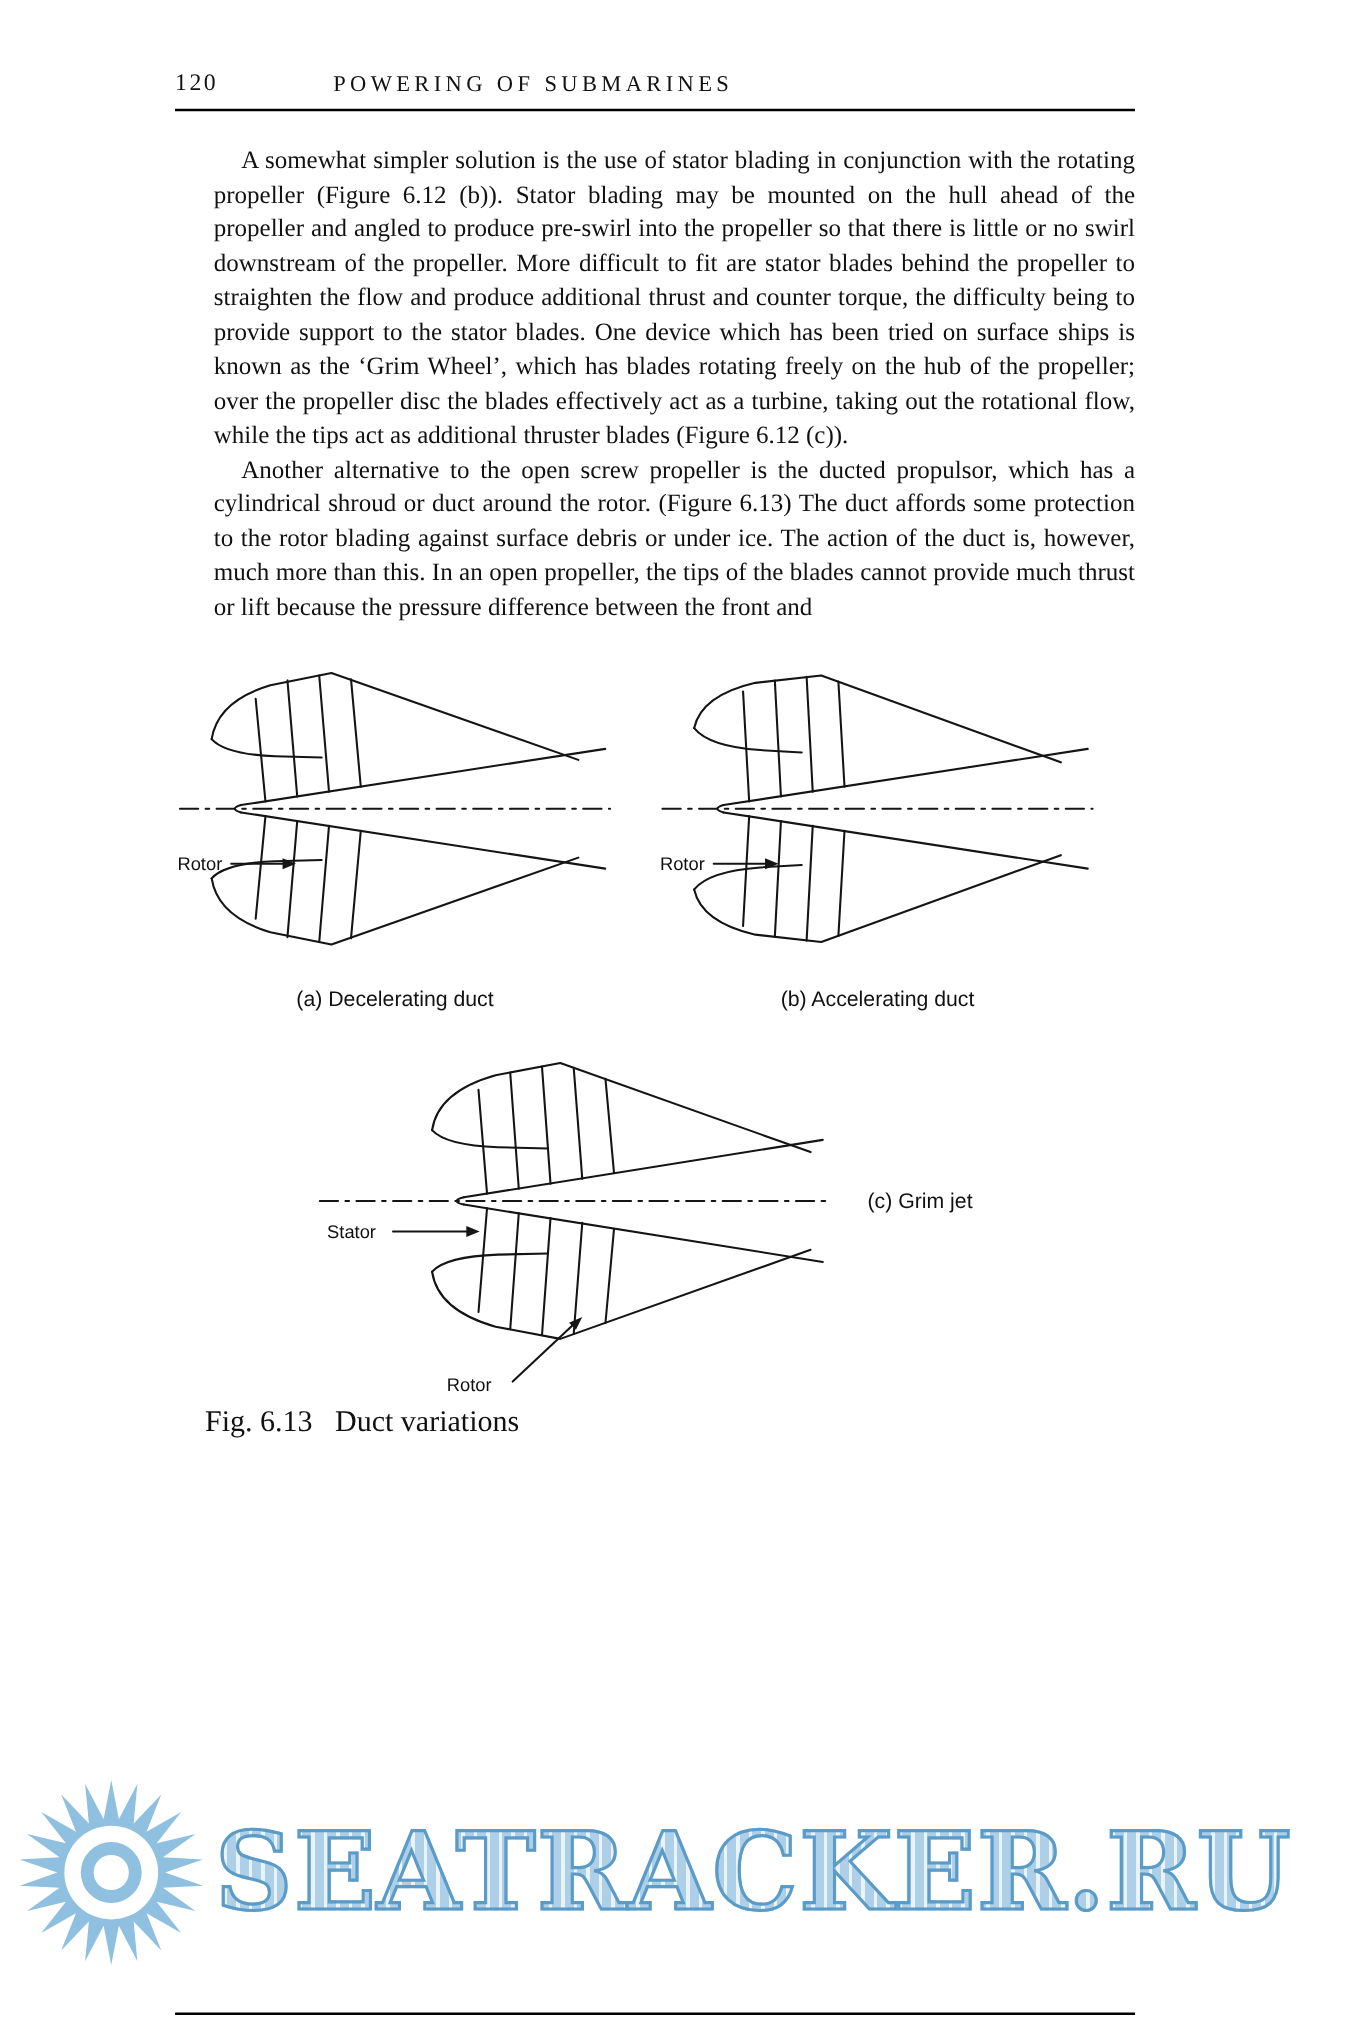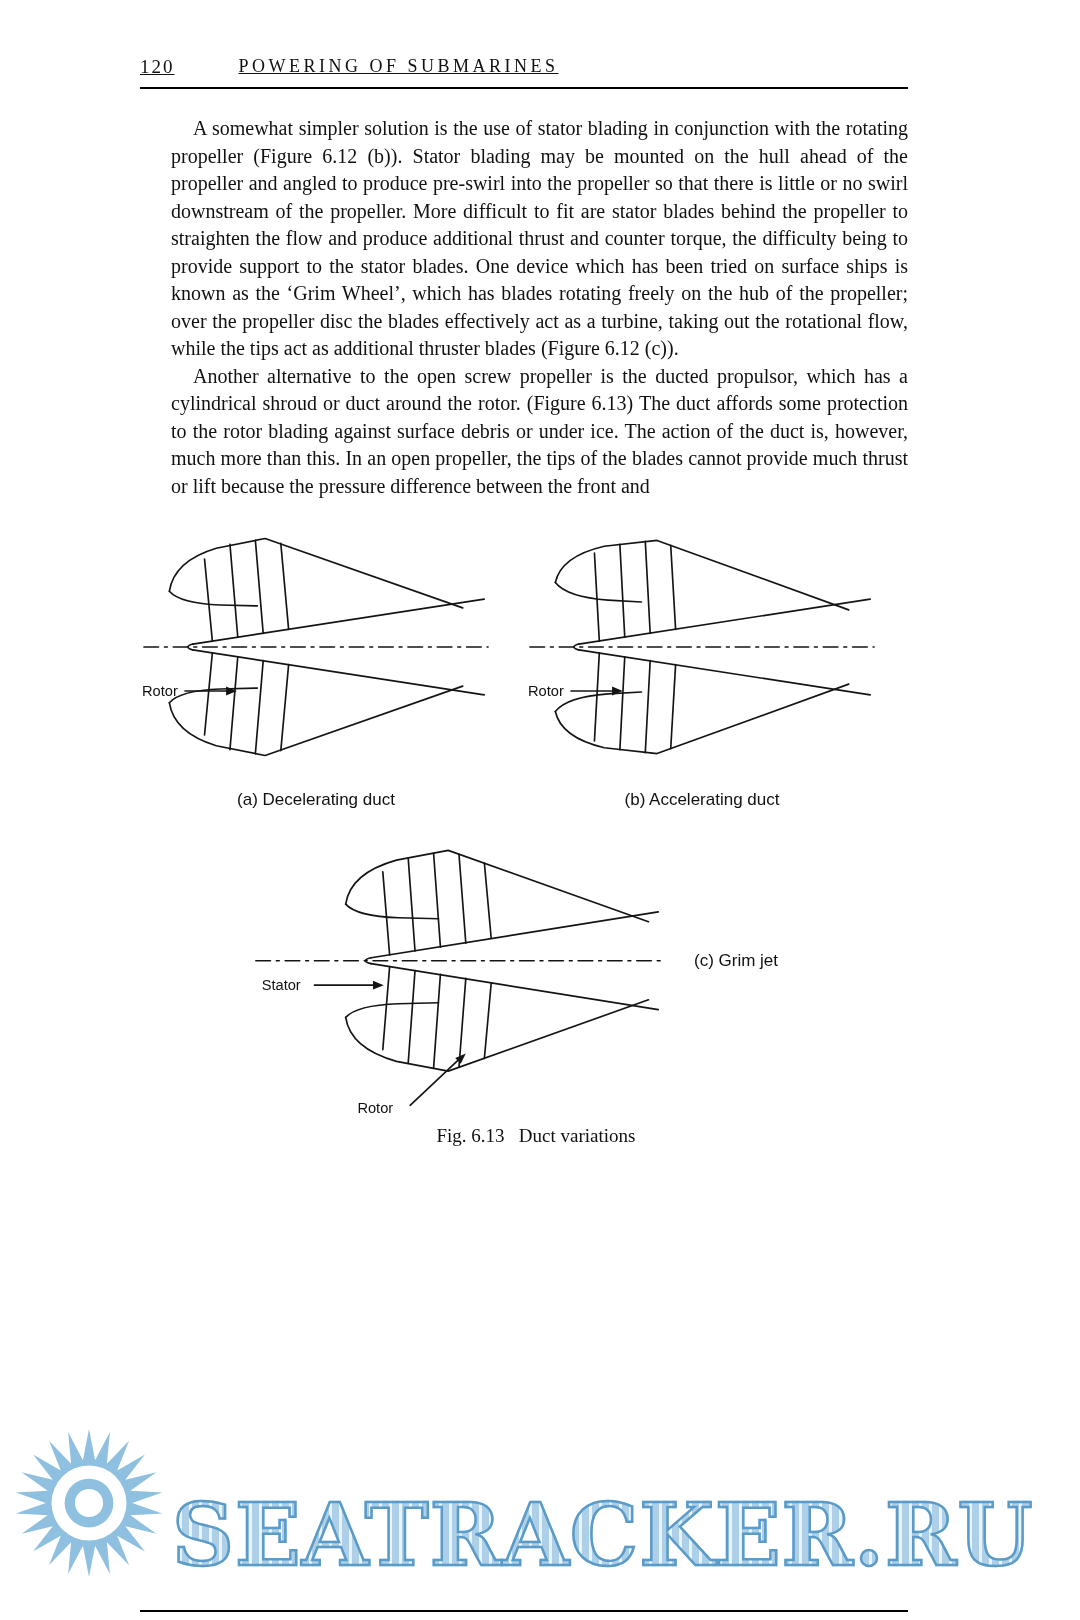--- a/index.html
+++ b/index.html
@@ -9,47 +9,47 @@
     width:1080px; height:1620px;
     margin:0 auto;
     background:#ffffff;
     color:#111;
     font-family:"Liberation Serif", serif;
     overflow:hidden;
     padding:56px 172px 0 140px;
   }
 
   
-  .running-head { display:flex; align-items:flex-start; gap:64px;
-    font-size:19px; letter-spacing:2px;text-decoration:underline; }
+  .running-head { display:flex; align-items:center; gap:92px;
+    font-size:19px; letter-spacing:2px; }
   .running-head .title { letter-spacing:3.5px; font-size:18px; }
   .head-rule { border:none; border-top:2px solid #000; margin-top:9px; }
 
   
   .bodytext { margin-top:26px; font-size:20px; line-height:1.375; text-align:justify; }
   .bodytext p.indent { text-indent:22px;margin-left:31px; }
 
   
   .fig-row1 { display:flex; gap:34px; margin-top:14px; }
   .fig-panel { width:352px; display:flex; flex-direction:column; align-items:center; }
   .fig-svg { display:block; }
   .fig-svg path, .fig-svg line { fill:none; stroke:#141414; stroke-width:1.7;
       stroke-linecap:round; stroke-linejoin:round; }
   .fig-svg .dashline { stroke-dasharray:15 6 3 6; stroke-width:1.6; }
   .fig-svg polygon { fill:#141414; stroke:none; }
   .fig-svg text { font-family:"Liberation Sans", sans-serif; font-size:15px; fill:#111; }
   .sub-label { margin-top:10px; font-family:"Liberation Sans", sans-serif; font-size:17px; }
   .fig-row2 { display:flex; align-items:center; margin-top:14px; margin-left:108px; }
   .pumpjet-label { margin-left:26px; font-family:"Liberation Sans", sans-serif;
       font-size:17px; margin-top:-20px; }
-  .fig-caption { margin-top:8px; margin-left:24px; font-size:19px; white-space:pre;text-align:center; }
+  .fig-caption { margin-top:8px; margin-left:24px; font-size:24px; white-space:pre; }
 
   
   .watermark { position:absolute; left:14px; right:4px; bottom:42px; height:160px;
-      display:flex; align-items:flex-end; pointer-events:none; }
+      display:flex; align-items:center; pointer-events:none; }
   .wm-text {
       font-family:"DejaVu Serif", serif; font-weight:bold;
       font-size:86px; letter-spacing:1px; white-space:nowrap;
       margin-left:8px; line-height:1;
       background:repeating-linear-gradient(90deg,#aecfe8 0 7px,#e9f3fa 7px 10px);
       -webkit-background-clip:text; background-clip:text;
       color:transparent;
       -webkit-text-stroke:2.5px #5b9bc8;
   }
   .bottom-rule { position:absolute; left:140px; right:172px; bottom:8px;

